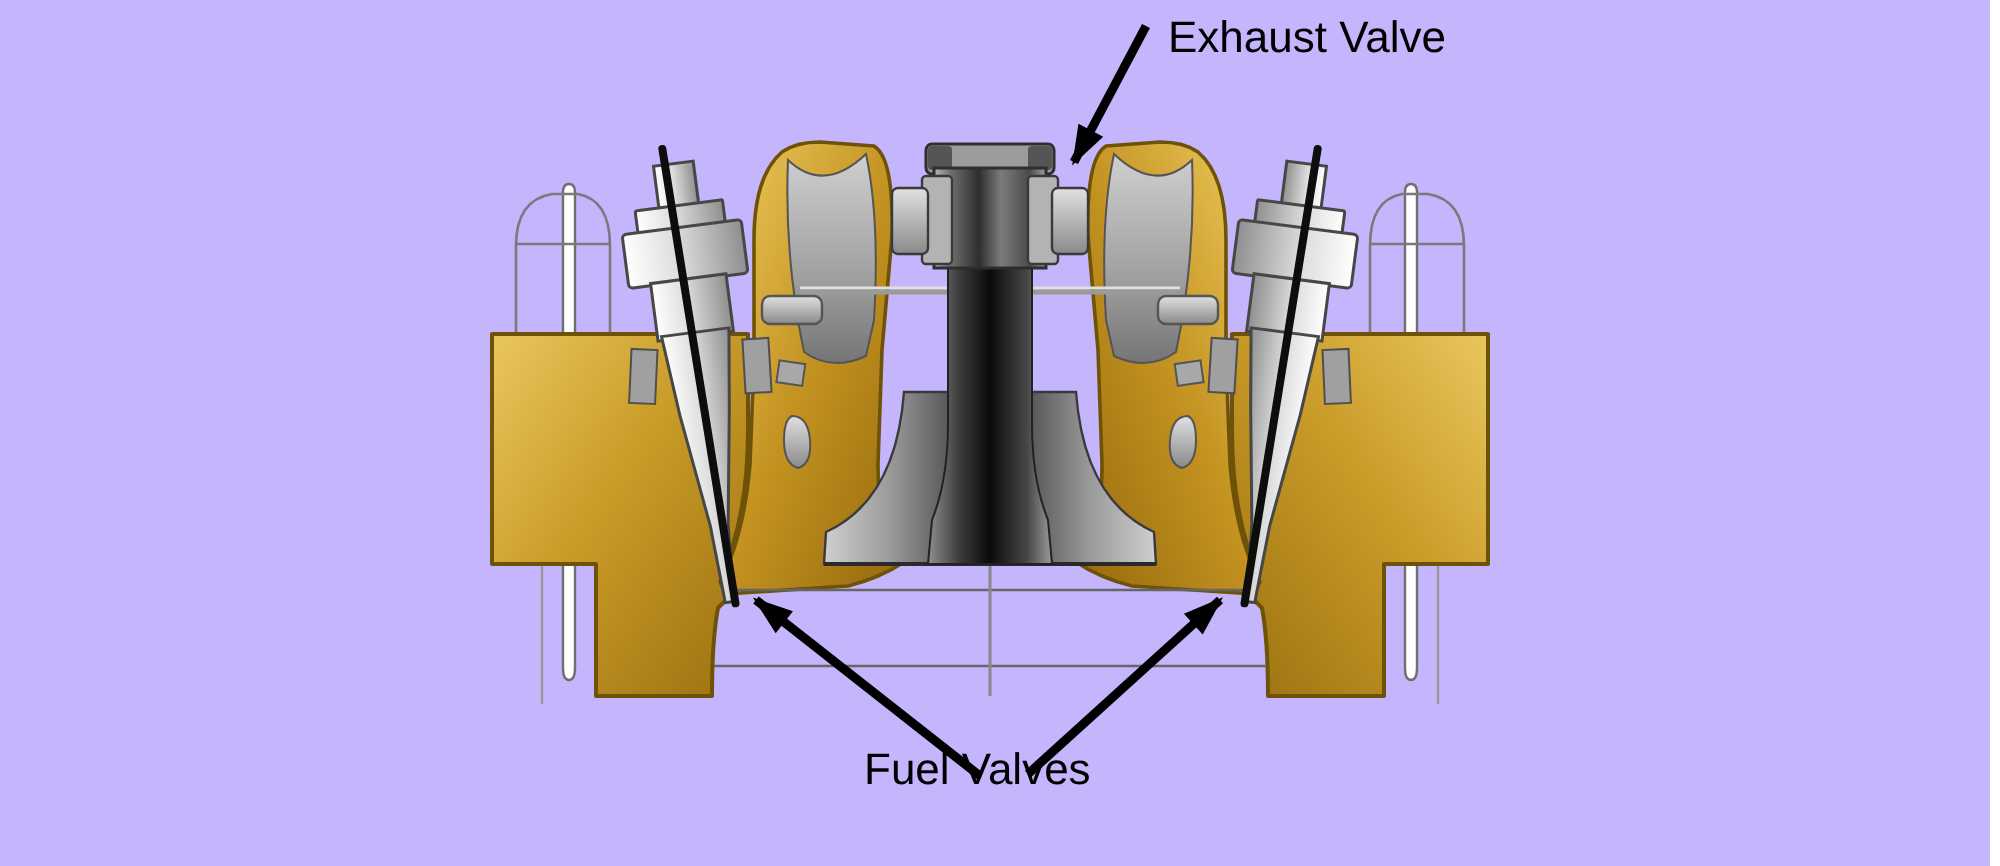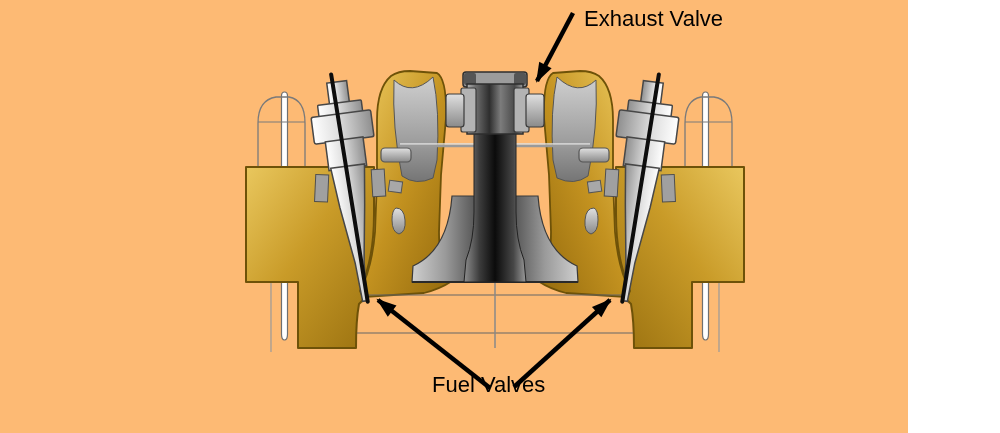--- a/index.html
+++ b/index.html
@@ -1,17 +1,17 @@
 <!DOCTYPE html>
 <html><head>
 <meta charset="utf-8">
 <style>
   html,body{margin:0;padding:0;background:#fff;}
   .canvas{
-    position:relative;width:908px;height:433px;background:#fdba74;
+    position:relative;width:995px;height:433px;background:#c4b5fd;
     font-family:"Liberation Sans", sans-serif;overflow:hidden;
   }
   .canvas svg{position:absolute;left:0;top:0;}
   .diagram-label{
     position:absolute;font-size:22px;line-height:26px;color:#000;
     font-family:"Liberation Sans", sans-serif;white-space:nowrap;
   }
   .label-exhaust{left:584px;top:6px;}
   .label-fuel{left:432px;top:372px;}
 </style>

